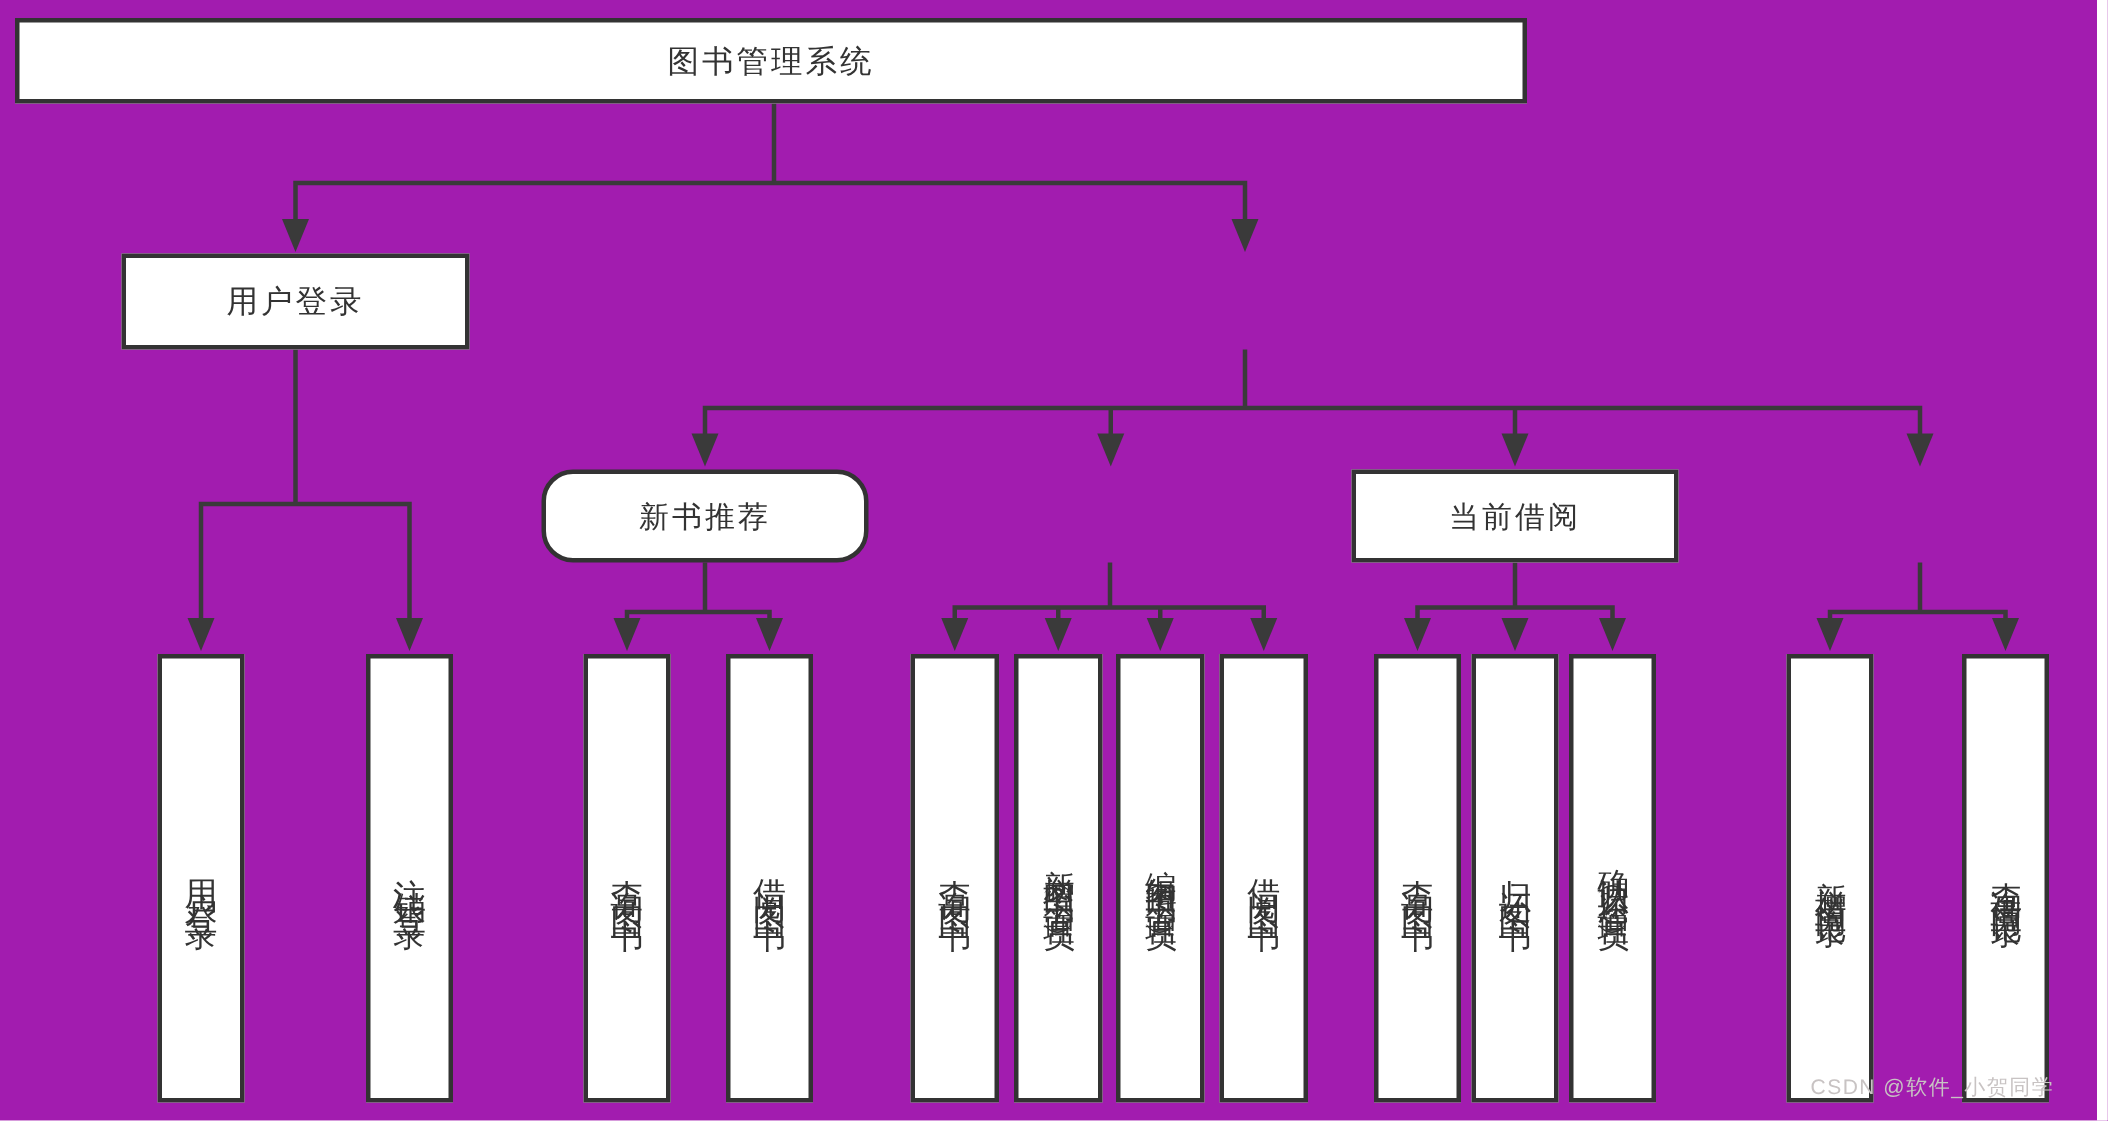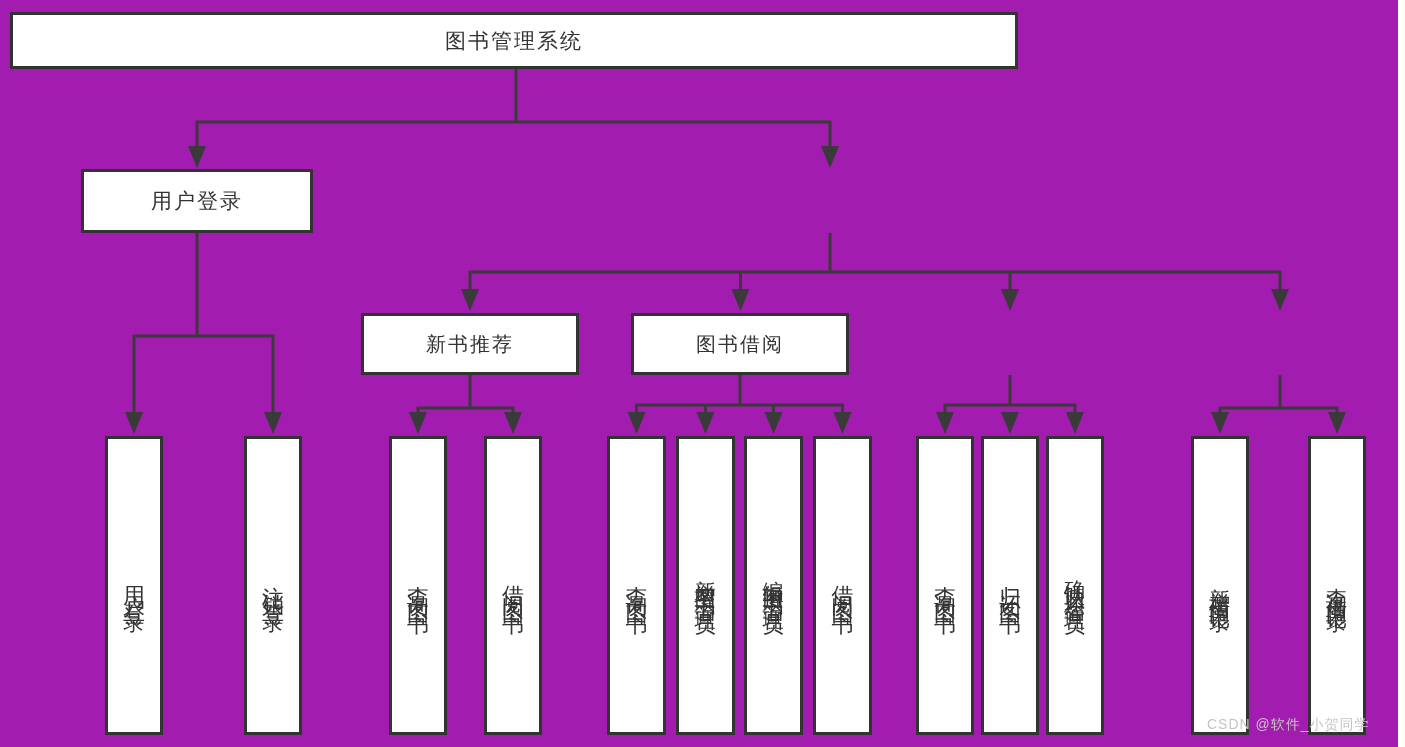--- a/index.html
+++ b/index.html
@@ -24,21 +24,21 @@
     display: flex;
     align-items: center;
     justify-content: center;
     color: #333333;
   }
   .hbox { font-size: 21px; letter-spacing: 2px; white-space: nowrap; }
   .root-box   { left: 10px;  top: 12px;  width: 1008px; height: 57px; }
   .login-box  { left: 81px;  top: 169px; width: 232px;  height: 64px; }
   .mgmt-box   { left: 714px; top: 169px; width: 232px;  height: 64px; }
   .lvl3 { top: 313px; height: 62px; width: 218px; font-size: 20px; }
-  .g-recommend { left: 361px; }
+  .g-recommend { left: 361px; border-radius: 21px; }
   .g-borrow    { left: 631px; }
   .g-current   { left: 901px; }
   .g-records   { left: 1171px; }
   .leaf {
     top: 436px;
     height: 299px;
     writing-mode: vertical-rl;
     text-orientation: mixed;
     font-size: 22px;
     letter-spacing: 9px;
@@ -108,21 +108,21 @@
       <polygon points="1211,412 1229,412 1220,434"></polygon>
       <polygon points="1328,412 1346,412 1337,434"></polygon>
     </g>
   </svg>
 
   <div class="box hbox root-box">图书管理系统</div>
 
   <div class="box hbox login-box">用户登录</div>
 
   <div class="box hbox lvl3 g-recommend">新书推荐</div>
-  <div class="box hbox lvl3 g-borrow">图书借阅</div>
+  <div class="box hbox lvl3 g-current">当前借阅</div>
 
   <div class="box leaf w58 l-user-login">用户登录</div>
   <div class="box leaf w58 l-logout">注销登录</div>
 
   <div class="box leaf w58 l-rec-query">查询图书</div>
   <div class="box leaf w58 l-rec-borrow">借阅图书</div>
 
   <div class="box leaf w59 l-bor-query">查询图书</div>
   <div class="box leaf tight w59 l-bor-add">新增图书（管理员）</div>
   <div class="box leaf tight w59 l-bor-edit">编辑图书（管理员）</div>

